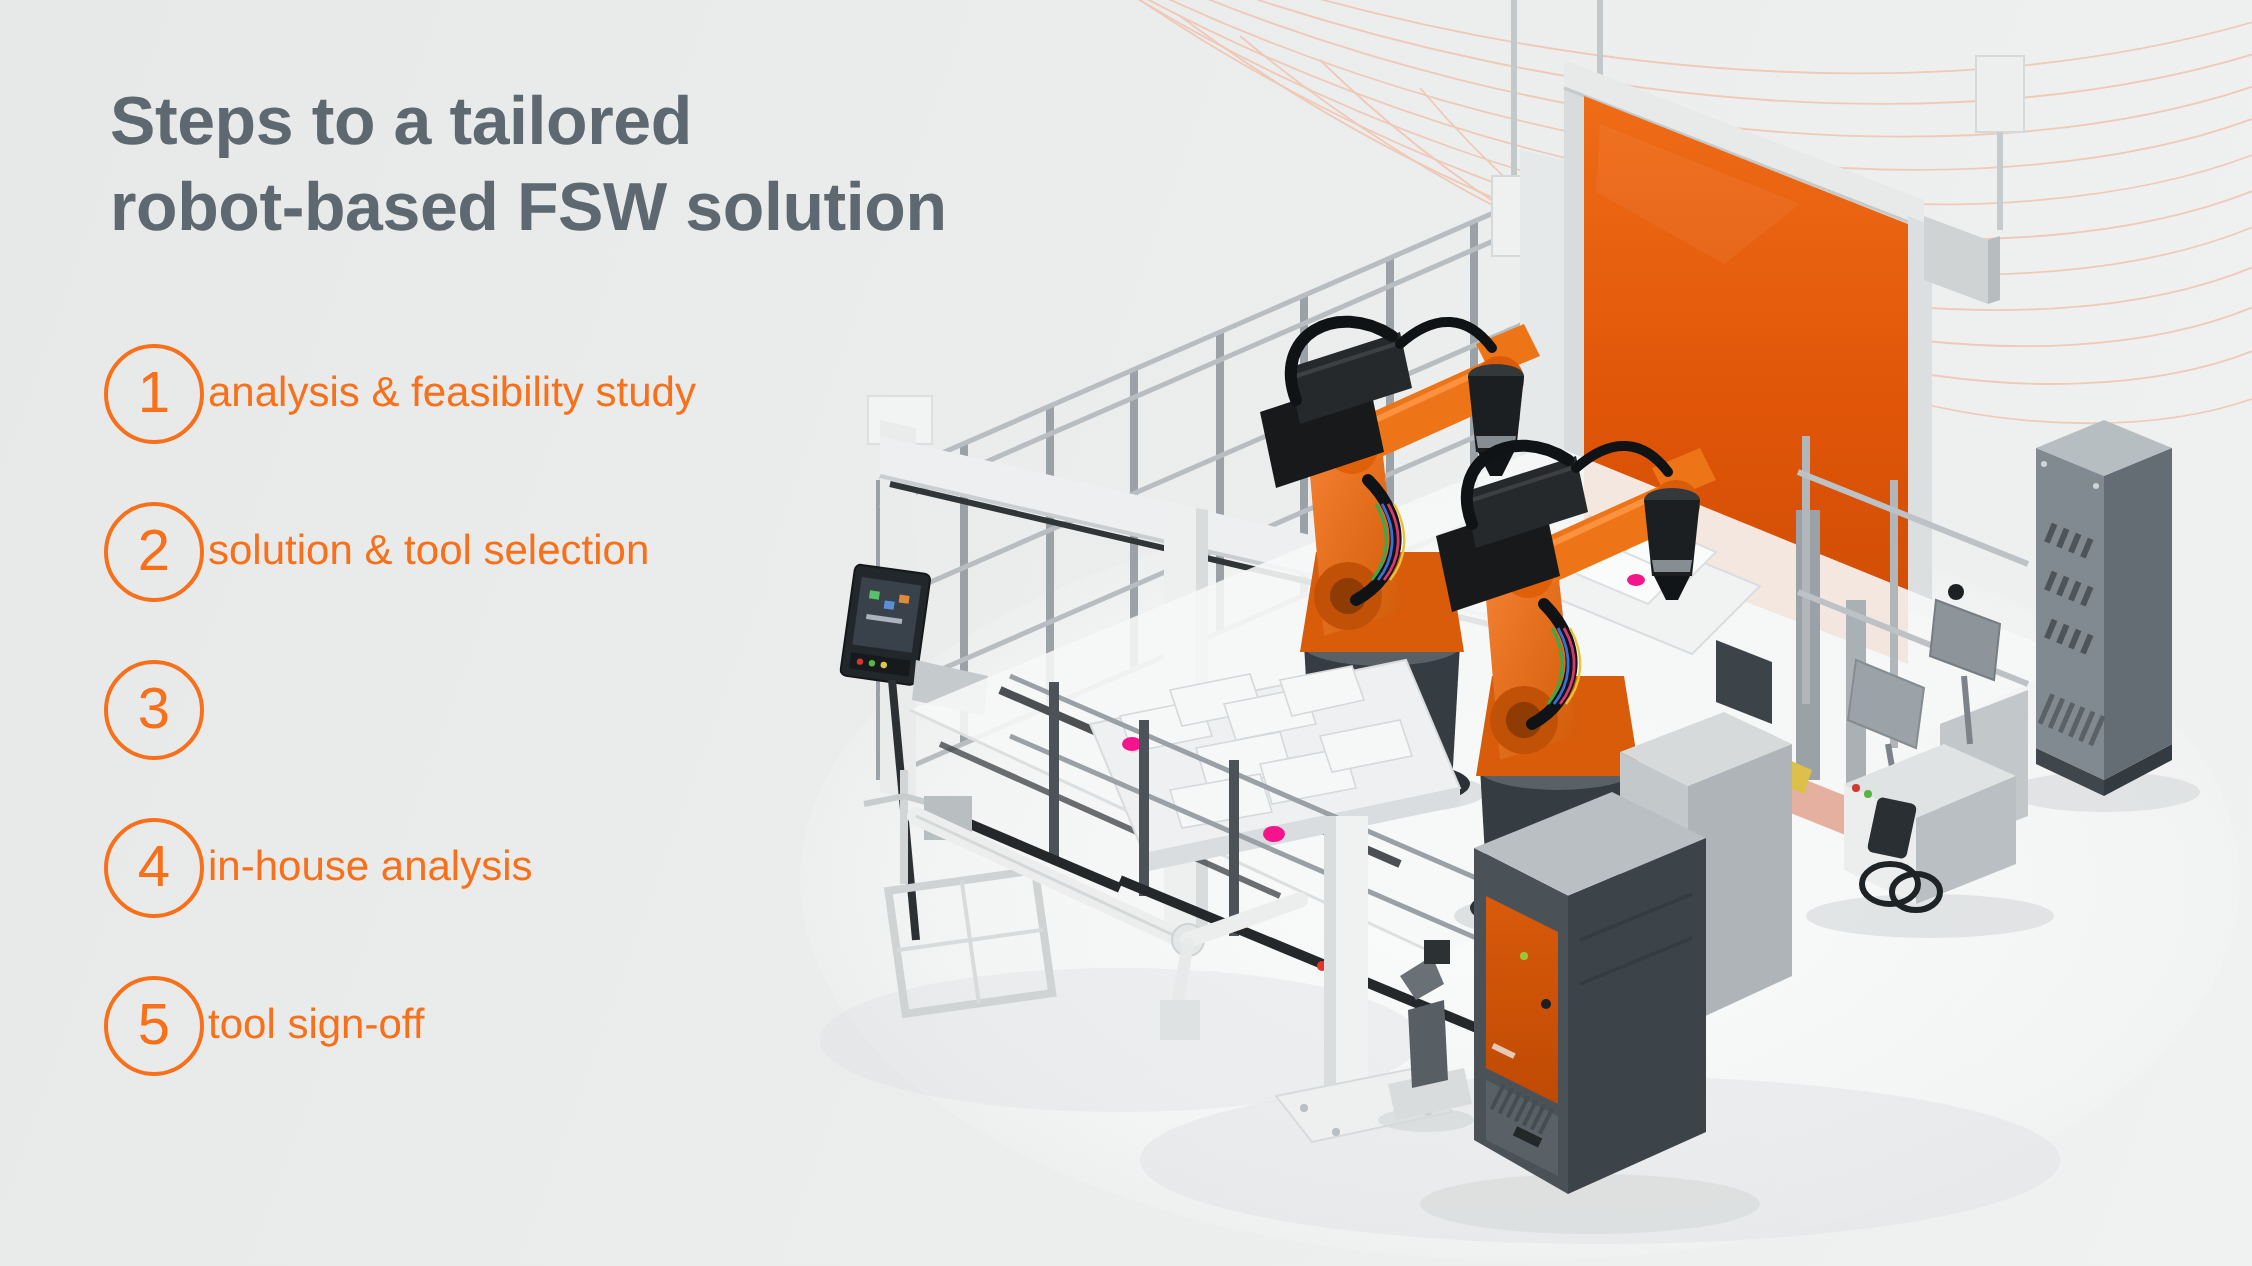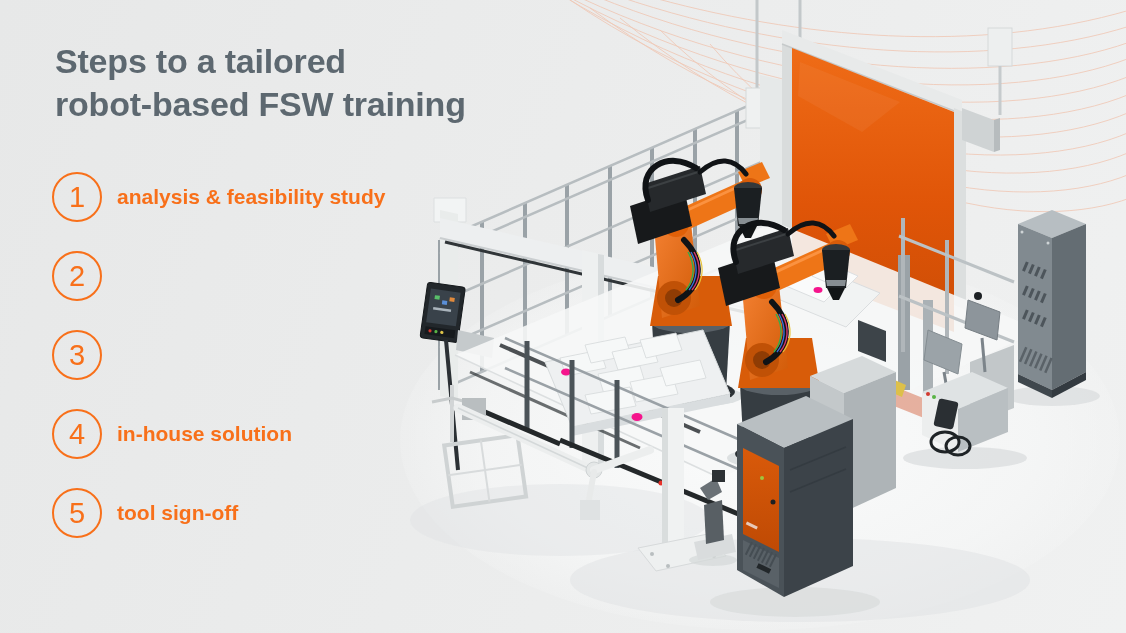--- a/index.html
+++ b/index.html
@@ -15,21 +15,21 @@
     font-size:34px;line-height:43px;font-weight:bold;color:#5d6870;letter-spacing:-.2px;
   }
   .steps{position:absolute;left:52px;top:172px;}
   .step{display:flex;align-items:center;margin-bottom:29px;height:50px;}
   .step-circle{
     width:50px;height:50px;border:2.5px solid #f8701a;border-radius:50%;
     box-sizing:border-box;display:flex;align-items:center;justify-content:center;
     color:#f8701a;font-size:29px;font-weight:400;flex:0 0 50px;
   }
   .step-label{
-    margin-left:15px;color:#f8701a;font-size:21px;font-weight:bold;white-space:nowrap;
+    margin-left:2px;color:#f8701a;font-size:21px;font-weight:normal;white-space:nowrap;
   }
 </style>
 </head>
 <body>
 
 <svg class="scene-svg" viewBox="0 0 1126 633" aria-hidden="true">
   <defs>
     <radialGradient id="floorGlow" cx="50%" cy="50%" r="55%">
       <stop offset="0%" stop-color="#fbfcfc"></stop>
       <stop offset="70%" stop-color="#f6f7f7" stop-opacity=".75"></stop>
@@ -310,45 +310,46 @@
     <ellipse cx="945" cy="442" rx="14" ry="10" fill="none" stroke="#1e2326" stroke-width="3"></ellipse>
     <ellipse cx="958" cy="446" rx="12" ry="9" fill="none" stroke="#1e2326" stroke-width="3"></ellipse>
     <circle cx="928" cy="394" r="2" fill="#d23a30"></circle>
       <circle cx="934" cy="397" r="2" fill="#59b446"></circle>
   </g>
 </svg>
 
 <div class="content">
   <div class="title">
     <div>Steps to a tailored</div>
-    <div>robot-based FSW training</div>
+    <div>robot-based FSW solution</div>
   </div>
 
   <div class="steps">
     <div class="step">
       <div class="step-circle">
           <span>1</span>
         </div>
       <div class="step-label">analysis &amp; feasibility study</div>
     </div>
     <div class="step">
       <div class="step-circle">
           <span>2</span>
         </div>
+      <div class="step-label">solution &amp; tool selection</div>
     </div>
     <div class="step">
       <div class="step-circle">
           <span>3</span>
         </div>
     </div>
     <div class="step">
       <div class="step-circle">
           <span>4</span>
         </div>
-      <div class="step-label">in-house solution</div>
+      <div class="step-label">in-house analysis</div>
     </div>
     <div class="step">
       <div class="step-circle">
           <span>5</span>
         </div>
       <div class="step-label">tool sign-off</div>
     </div>
   </div>
 </div>
 

